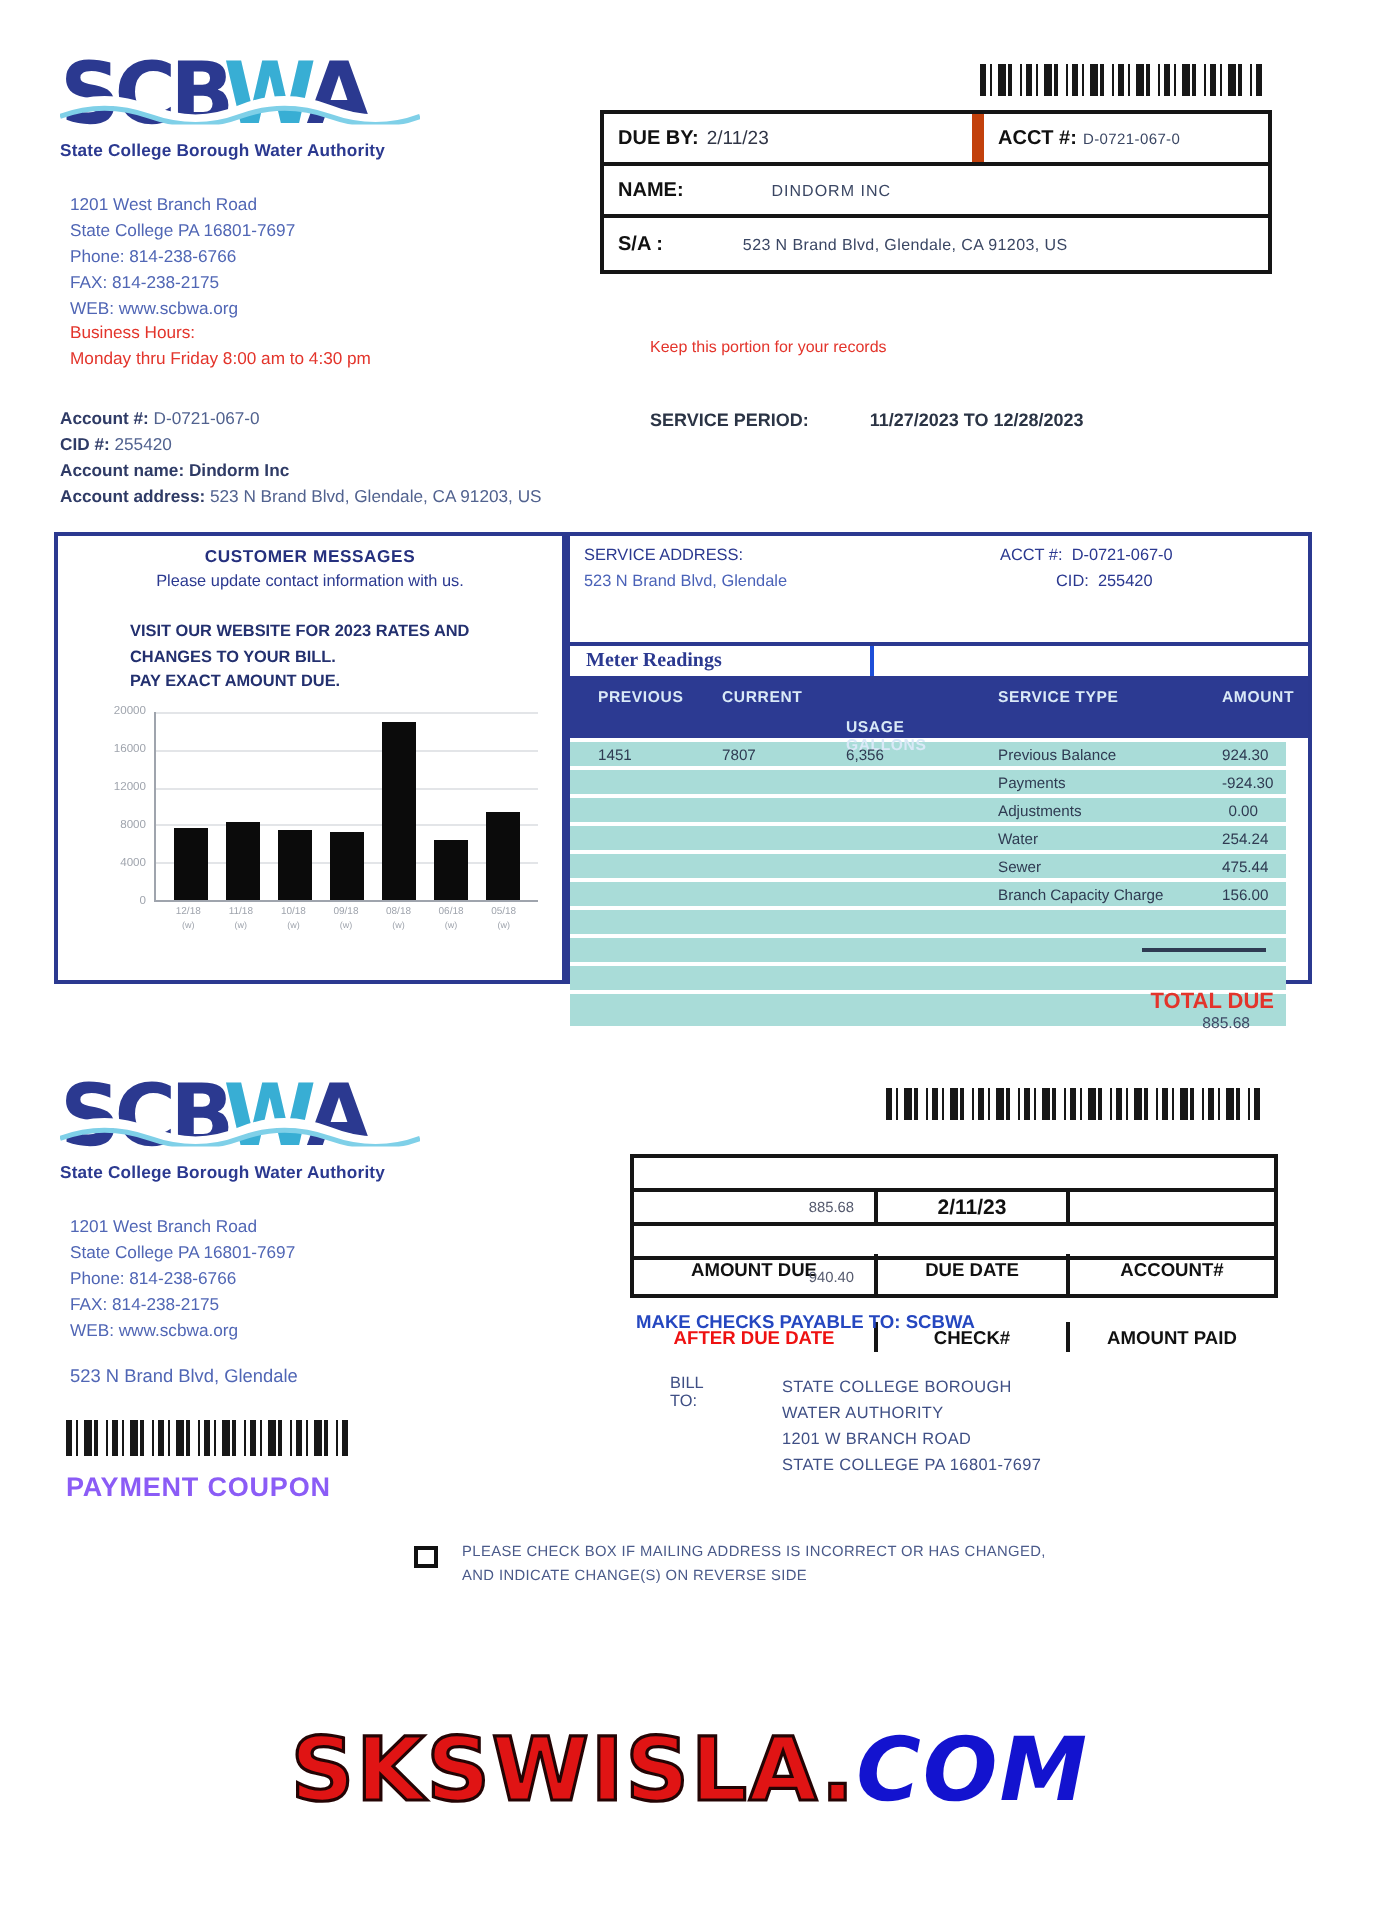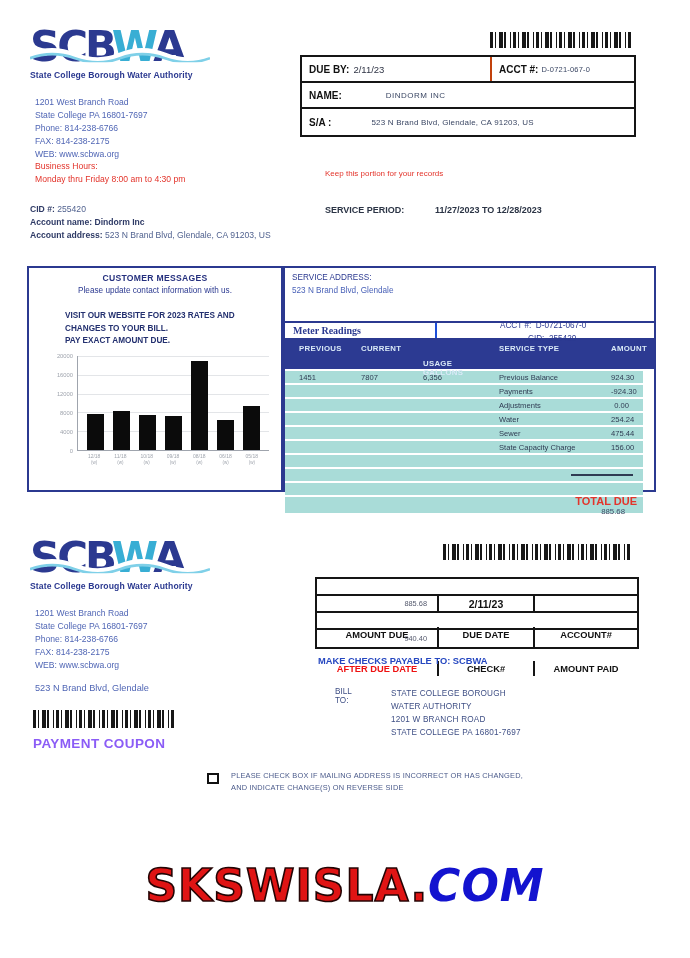--- a/index.html
+++ b/index.html
@@ -27,21 +27,21 @@
   .barcode { background:repeating-linear-gradient(90deg,#171717 0 3px,#fff 3px 5px,#171717 5px 6px,#fff 6px 9px,#171717 9px 13px,#fff 13px 14px,#171717 14px 16px,#fff 16px 20px,#171717 20px 21px,#fff 21px 23px); }
   .barcode-top { position:absolute; left:490px; top:32px; width:142px; height:16px; }
   .barcode-coupon-right { position:absolute; left:443px; top:544px; width:189px; height:16px; }
   .barcode-coupon-left { position:absolute; left:33px; top:710px; width:142px; height:18px; }
 
   
   .remit { position:absolute; left:300px; top:55px; width:336px; border:2px solid #151515; background:#fff; }
   .remit-row { display:flex; border-bottom:2px solid #151515; height:26px; align-items:center; }
   .remit-row:last-child { border-bottom:none; }
   .remit-cell { height:100%; display:flex; align-items:center; padding-left:7px; }
-  .remit-split-l { width:190px; border-right:2px solid #c2410c; }
+  .remit-split-l { width:190px; border-right:6px solid #c2410c; }
   .remit-split-r { flex:1; }
   .remit-label { font-size:10px; font-weight:bold; color:#111; white-space:pre; }
   .remit-val { font-size:9.5px; color:#2f3445; margin-left:4px; }
   .remit-val-sm { font-size:7.5px; color:#3a4663; margin-left:3px; letter-spacing:0.2px; }
   .remit-val-caps { font-size:8px; color:#3a4663; margin-left:44px; letter-spacing:0.5px; }
   .remit-val-sa { font-size:8px; color:#3a4663; margin-left:40px; letter-spacing:0.2px; }
   .keep { position:absolute; left:325px; top:169px; font-size:8px; color:#e3342b; }
 
   
   .acct { position:absolute; left:30px; top:203px; font-size:8.6px; line-height:13px; color:#51628f; }
@@ -64,21 +64,21 @@
   .chart-bars { position:absolute; left:0; bottom:0; width:100%; height:100%; display:flex; align-items:flex-end; justify-content:space-around; padding:0 4px; }
   .bar { width:17px; background:#0b0b0b; }
   .chart-xaxis { position:absolute; left:38px; top:97px; width:192px; display:flex; justify-content:space-around; padding:0 4px; }
   .xtick { width:22px; text-align:center; font-size:5px; color:#9fa4ad; line-height:6.5px; }
   .xsub { font-size:4.5px; }
 
   .svc-box { position:absolute; left:283px; top:266px; width:373px; height:226px; border:2px solid #2b3990; background:#fff; }
   .svc-head { position:relative; height:53px; }
   .svc-left { position:absolute; left:7px; top:4px; font-size:8.2px; line-height:12.5px; color:#2b3990; }
   .svc-left .v { color:#4a62b8; }
-  .svc-right { position:absolute; left:215px; top:4px; font-size:8.2px; line-height:12.5px; color:#2b3990;margin-top:48px; }
+  .svc-right { position:absolute; left:215px; top:4px; font-size:8.2px; line-height:12.5px; color:#2b3990; }
   .meter-title-row { height:19px; border-top:2px solid #2b3990; border-bottom:2px solid #2b3990; display:flex; align-items:center; }
   .meter-title-cell { width:152px; height:100%; border-right:2px solid #1d4ed8; display:flex; align-items:center; padding-left:8px; }
   .meter-title { font-family:"Liberation Serif", serif; font-weight:bold; font-size:10px; color:#2b3990; }
   .meter-header { height:29px; background:#2c3a92; display:grid; grid-template-columns:62px 62px 76px 112px 1fr; color:#d9e9f7; font-size:7.8px; font-weight:bold; letter-spacing:0.3px; padding-left:14px; align-items:start; padding-top:4px; }
   .mh-usage { text-align:left; line-height:9px;margin-top:15px; }
   .mh-amount { text-align:right; padding-right:20px; }
   .meter-rows { padding-top:2px; }
   .meter-row { height:12px; margin-bottom:2px; width:358px; background:#a9dcd8; display:grid; grid-template-columns:62px 62px 76px 112px 1fr; padding-left:14px; font-size:7.6px; color:#2f3b52; align-items:center; }
   .mr-amount { text-align:right; padding-right:14px; }
   .mr-line { position:relative; }
@@ -169,20 +169,21 @@
       <div class="remit-cell" style="width:100%;">
         <span class="remit-label">S/A :</span>
         <span class="remit-val-sa">523 N Brand  Blvd,  Glendale,  CA 91203,  US</span>
       </div>
     </div>
   </div>
 
   <div class="keep">Keep this  portion  for your records</div>
 
   <div class="acct">
+    <div><b>Account #:</b> <span>D-0721-067-0</span></div>
     <div><b>CID #:</b> <span>255420</span></div>
     <div><b>Account name:</b> <b>Dindorm  Inc</b></div>
     <div><b>Account address:</b> <span>523 N Brand  Blvd,  Glendale,   CA 91203,  US</span></div>
   </div>
 
   <div class="svc-period">
     <b>SERVICE  PERIOD:</b>
     <span>11/27/2023   TO  12/28/2023</span>
   </div>
 
@@ -310,21 +311,21 @@
         <div></div>
           <div></div>
           <div></div>
         <div>Sewer</div>
         <div class="mr-amount">475.44</div>
       </div>
       <div class="meter-row">
         <div></div>
           <div></div>
           <div></div>
-        <div>State  Capacity  Charge</div>
+        <div>Branch  Capacity  Charge</div>
         <div class="mr-amount">156.00</div>
       </div>
       <div class="meter-row"></div>
       <div class="meter-row mr-line"></div>
       <div class="meter-row"></div>
       <div class="meter-row tall"></div>
     </div>
   </div>
 
   <div class="total-due">TOTAL  DUE</div>

